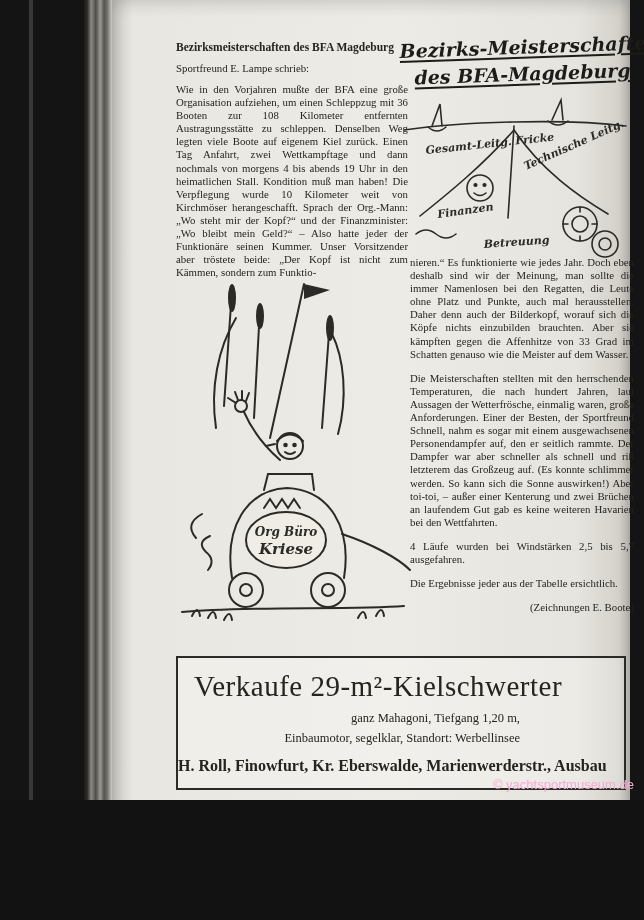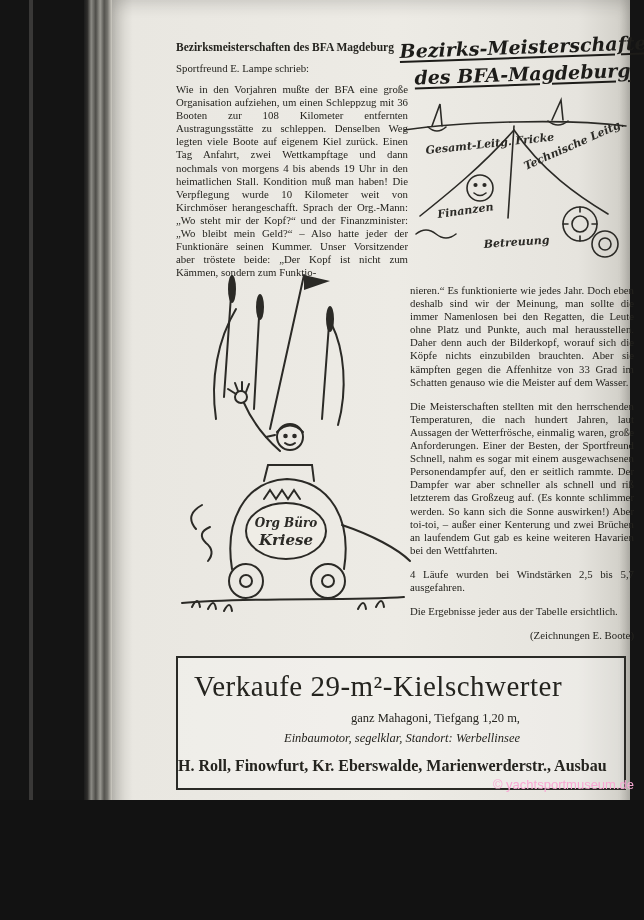--- a/index.html
+++ b/index.html
@@ -13,39 +13,39 @@
     background:linear-gradient(90deg,#1c1c1c 0%,#2e2d2b 12%,#8b8a84 26%,#4e4d49 42%,#9a9992 58%,#55544f 72%,#75746e 84%,#cfccc4 100%);
   }
   .page{
     position:absolute;left:112px;top:0;width:518px;height:876px;
     background:linear-gradient(90deg,#c9c7c0 0%,#e9e7e1 4%,#edebe5 55%,#e6e4de 90%,#d3d1ca 98%,#bfbdb6 100%);
     box-shadow:inset 0 6px 14px rgba(0,0,0,.12), inset 0 -8px 14px rgba(0,0,0,.10);
   }
   .heading{position:absolute;left:64px;top:40px;width:238px;font-weight:bold;font-size:11.5px;line-height:14px;}
   .byline{position:absolute;left:64px;top:62px;width:238px;font-size:10.8px;}
   .col-left{position:absolute;left:64px;top:83px;width:232px;font-size:10.8px;line-height:13.1px;text-align:justify;}
-  .col-right{position:absolute;left:298px;top:284px;width:224px;font-size:10.8px;line-height:13.1px;text-align:justify;}
+  .col-right{position:absolute;left:298px;top:256px;width:224px;font-size:10.8px;line-height:13.1px;text-align:justify;}
   .col-right p{margin:0 0 11px 0;}
   .credit{text-align:right;margin-top:2px;}
   .hand-title{
     position:absolute;left:288px;top:34px;width:232px;
     font-family:"DejaVu Serif",serif;font-style:italic;font-weight:bold;
     font-size:19px;line-height:27px;color:#1d1c19;transform:rotate(-2deg);
   }
   .hand-line{text-decoration:underline;text-decoration-thickness:2px;text-underline-offset:3px;white-space:nowrap;}
   .hand-line2{margin-left:14px;}
   .carousel{position:absolute;left:290px;top:96px;}
-  .car-cartoon{position:absolute;left:60px;top:269px;}
+  .car-cartoon{position:absolute;left:60px;top:278px;}
   .ad{
     position:absolute;left:64px;top:656px;width:450px;height:134px;
     border:2px solid #2a2a26;background:rgba(255,255,255,.25);box-sizing:border-box;
   }
   .ad-title{margin:12px 0 0 16px;font-size:29px;font-weight:normal;letter-spacing:.5px;}
   .ad-line{margin:8px 104px 0 0;text-align:right;font-size:12.5px;}
-  .ad-line + .ad-line{margin-top:5px;font-style:italic;}
+  .ad-line + .ad-line{margin-top:5px;}
   .ad-contact{margin-top:11px;text-align:left;font-weight:bold;font-size:16px;}
   .pagenum{position:absolute;left:66px;top:800px;font-size:11px;}
   .watermark{
     position:absolute;right:10px;bottom:8px;color:#f9a8d4;
     font-family:"Liberation Sans",sans-serif;font-size:13px;
   }
   svg text{font-family:"DejaVu Serif",serif;font-style:italic;font-weight:bold;fill:#2b2a26;}
 </style>
 </head>
 <body>

